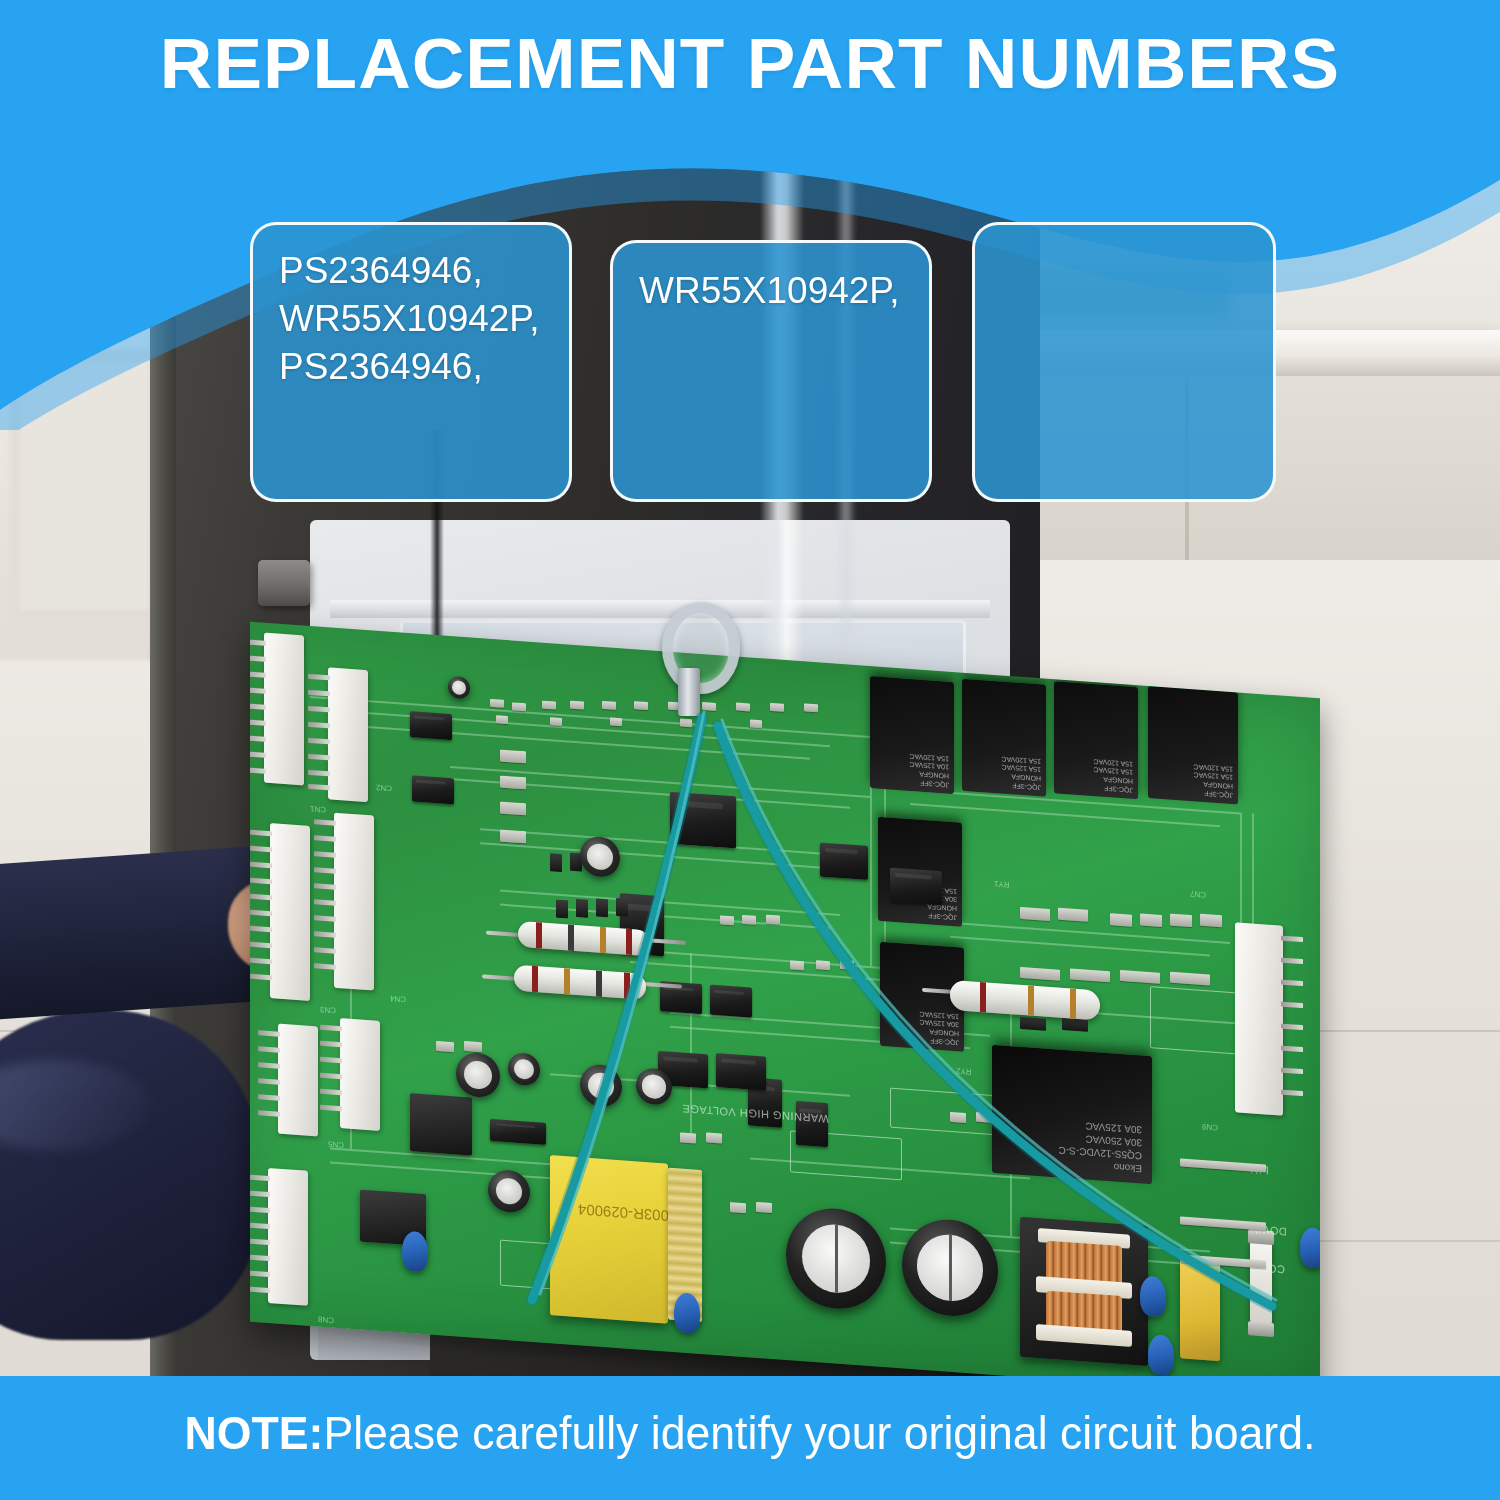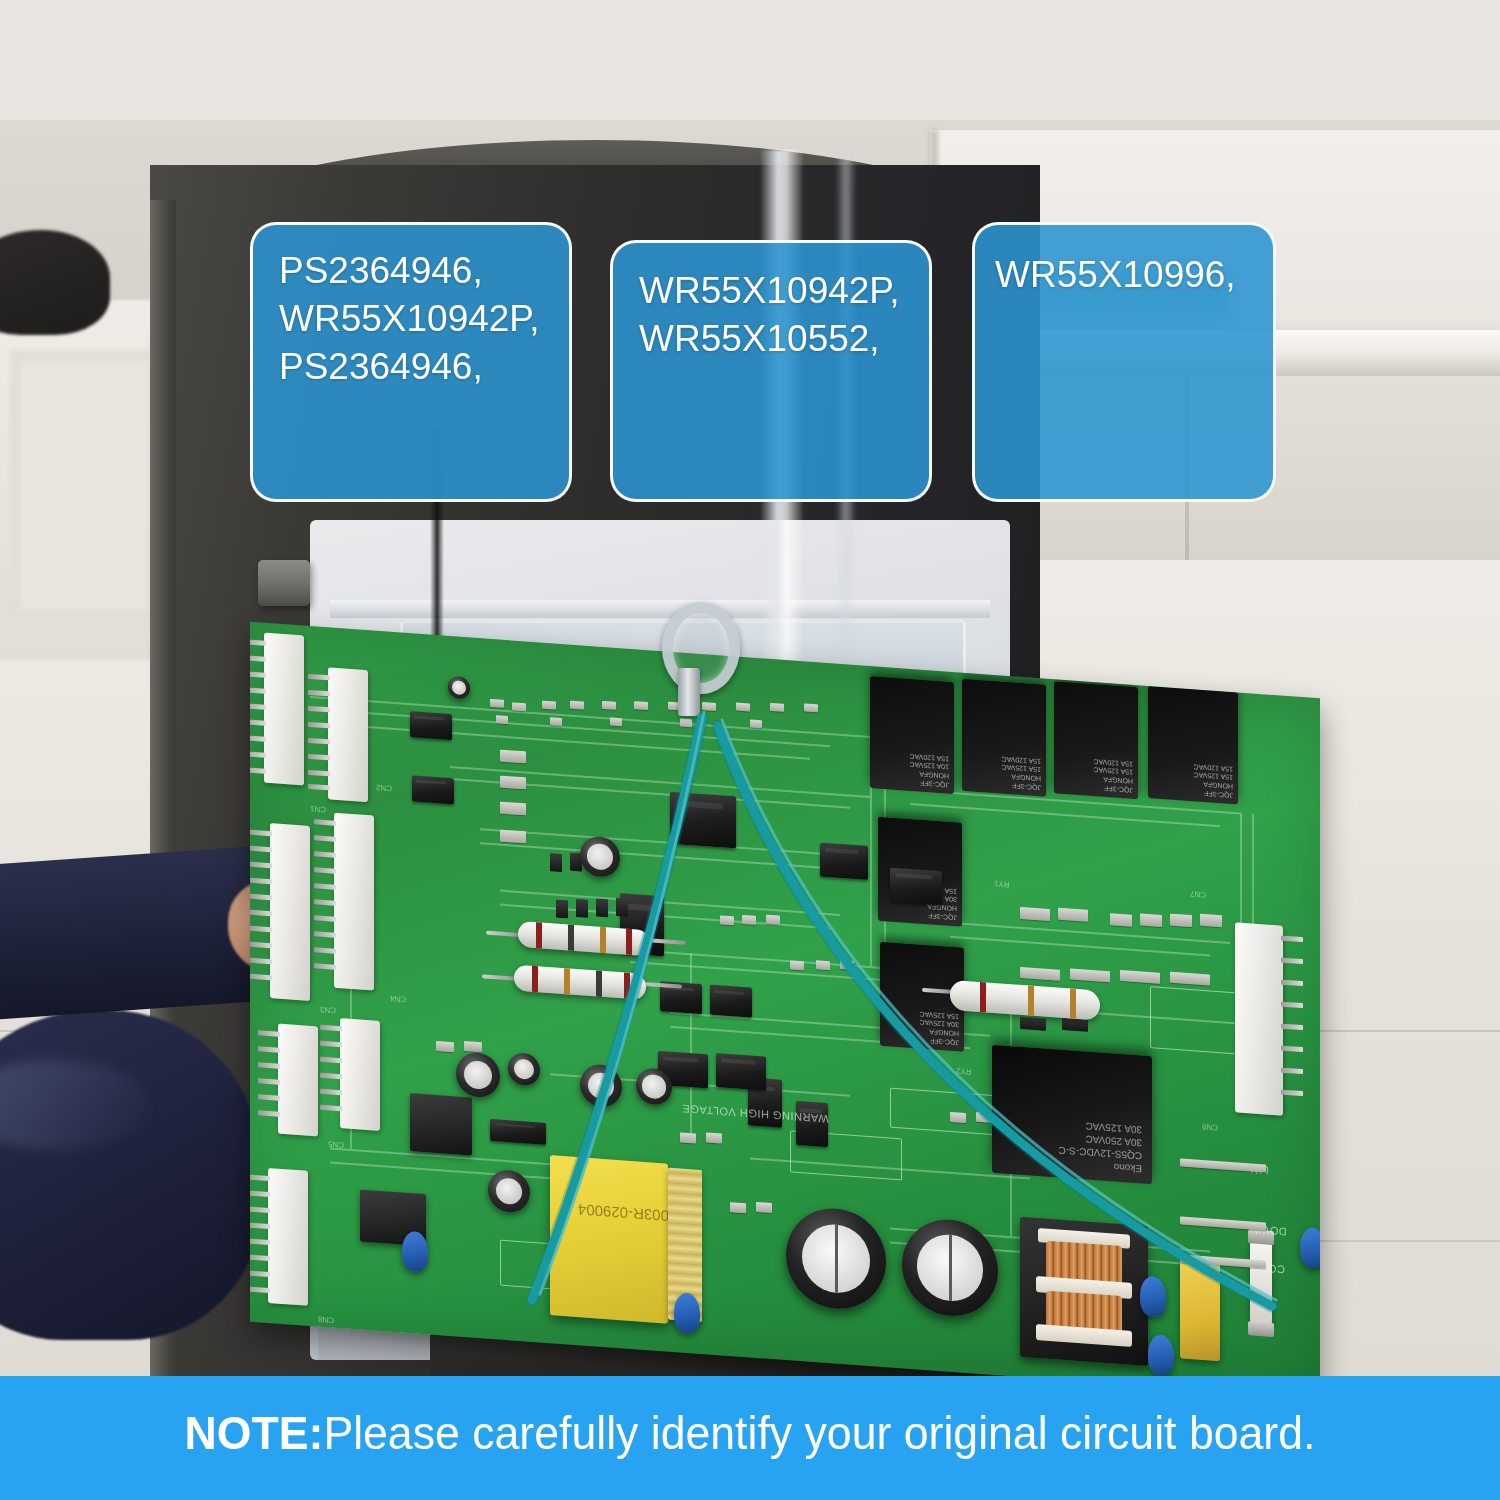--- a/index.html
+++ b/index.html
@@ -726,32 +726,38 @@
     <svg class="wire-svg" viewBox="0 0 1120 790" preserveAspectRatio="none" aria-hidden="true">
       <path d="M470,118 C430,300 370,520 300,700" fill="none" stroke="#0b7d86" stroke-width="13" stroke-linecap="round" opacity="0.35"></path>
       <path d="M470,118 C430,300 370,520 300,700" fill="none" stroke="#179aa2" stroke-width="9" stroke-linecap="round"></path>
       <path d="M472,112 C436,292 378,512 308,694" fill="none" stroke="#57c4c7" stroke-width="3" stroke-linecap="round" opacity="0.7"></path>
       <path d="M486,126 C560,330 720,540 1040,706" fill="none" stroke="#0b7d86" stroke-width="13" stroke-linecap="round" opacity="0.35"></path>
       <path d="M486,126 C560,330 720,540 1040,706" fill="none" stroke="#179aa2" stroke-width="9" stroke-linecap="round"></path>
       <path d="M490,120 C566,324 726,534 1044,700" fill="none" stroke="#57c4c7" stroke-width="3" stroke-linecap="round" opacity="0.7"></path>
     </svg>
   </div>
 
+  <div class="header-arch">
+    <svg width="1500" height="430" viewBox="0 0 1500 430" aria-hidden="true">
+      <path d="M0,0 H1500 V180 C1300,300 1180,268 980,212 C760,150 560,148 330,248 C200,305 90,350 0,410 Z" fill="#27a3f2"></path>
+      <path d="M0,410 C90,350 200,305 330,248 C560,148 760,150 980,212 C1180,268 1300,300 1500,180 L1500,212
+               C1300,332 1180,300 980,244 C760,182 560,180 330,280 C200,337 90,382 0,442 Z" fill="#27a3f2" opacity="0.42"></path>
+    </svg>
+    <div class="header-title">REPLACEMENT PART NUMBERS</div>
+  </div>
 
   <div class="pn-box" id="pn-1">
     <span class="ln">PS2364946,</span>
     <span class="ln">WR55X10942P,</span>
     <span class="ln">PS2364946,</span>
   </div>
 
   <div class="pn-box" id="pn-2">
     <span class="ln">WR55X10942P,</span>
-    <span class="ln">WR55X10552,</span>
   </div>
 
   <div class="pn-box" id="pn-3">
-    <span class="ln">WR55X10996,</span>
   </div>
 
   <div class="footer"></div>
   <div class="footer-text"><span class="nb">NOTE:</span><span>Please carefully identify your original  circuit board.</span></div>
 
 </div>
 
 </body></html>

